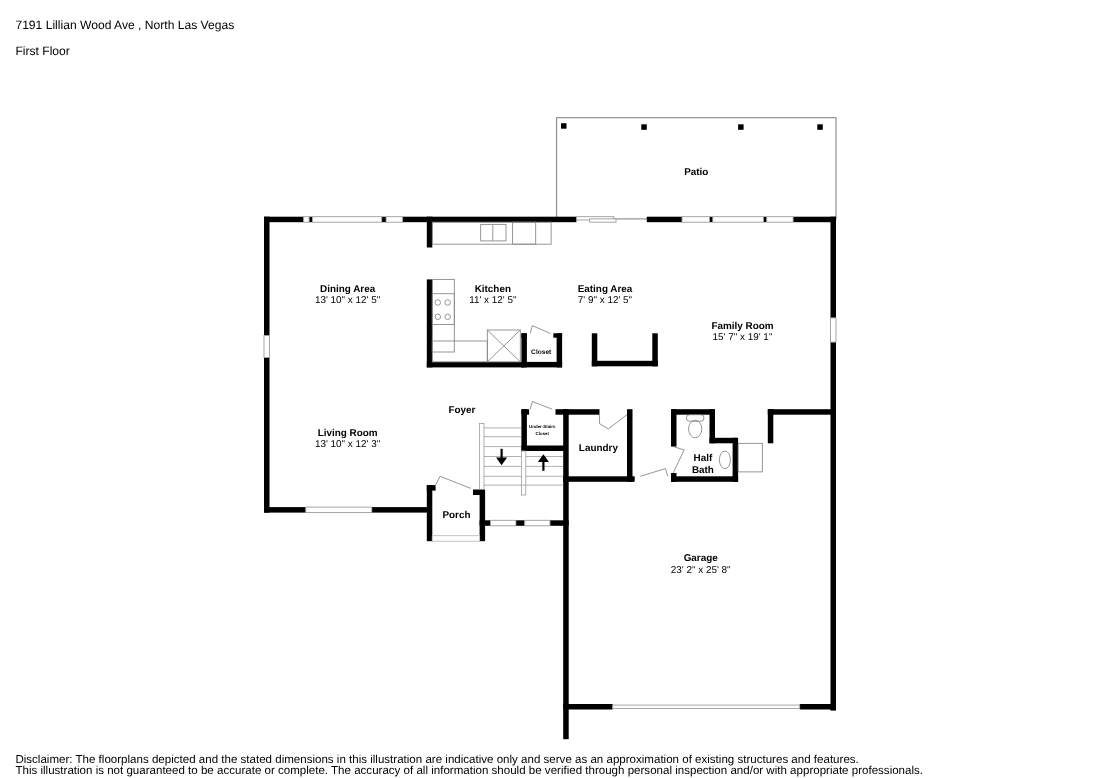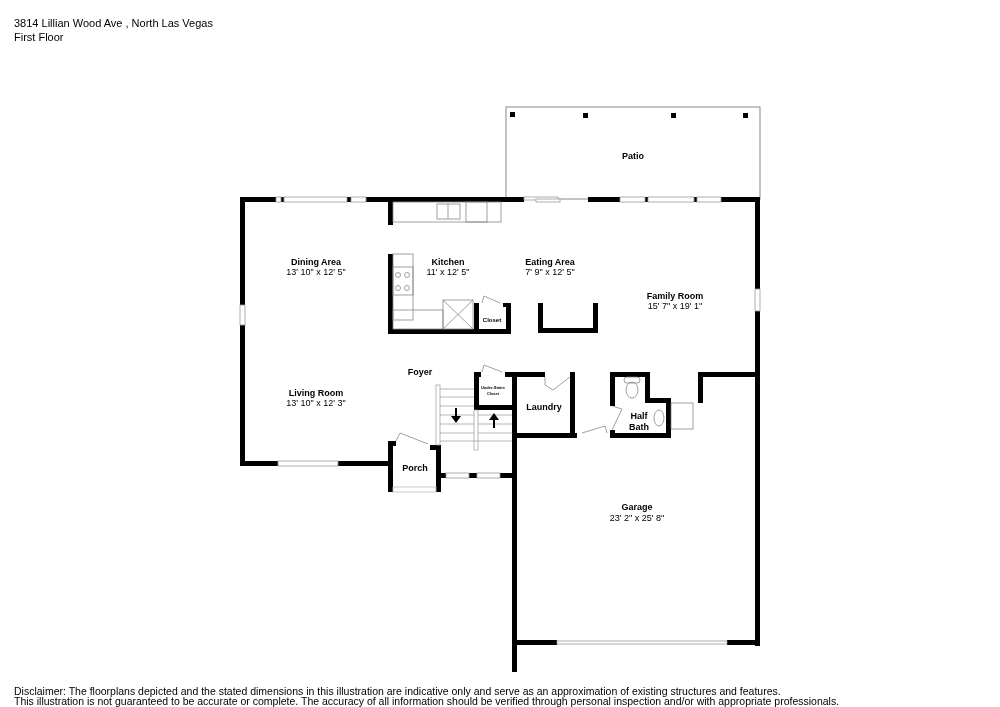--- a/index.html
+++ b/index.html
@@ -1,33 +1,33 @@
 <!DOCTYPE html>
 <html><head>
 <meta charset="utf-8">
 <style>
   html, body { margin: 0; padding: 0; background: #ffffff; }
   body { width: 1000px; height: 707px; position: relative; overflow: hidden;
          font-family: "Liberation Sans", sans-serif; color: #000; }
   .hdr { position: absolute; left: 14px; font-size: 11px; line-height: 14px; }
   #addr { top: 16px; }
-  #floor { top: 30px; text-align: center; }
+  #floor { top: 40px; text-align: center; }
   .disc { position: absolute; left: 14px; font-size: 10.5px; line-height: 14px; white-space: nowrap; }
   #disc1 { top: 660px; margin-top: 24px; }
   #disc2 { top: 694px; }
   svg { position: absolute; left: 0; top: 0; }
   .rname { font-family: "Liberation Sans", sans-serif; font-weight: bold; font-size: 9px; text-anchor: middle; }
   .rdim { font-family: "Liberation Sans", sans-serif; font-size: 9px; text-anchor: middle; }
   .rsmall { font-family: "Liberation Sans", sans-serif; font-weight: bold; font-size: 6px; text-anchor: middle; }
   .rtiny { font-family: "Liberation Sans", sans-serif; font-weight: bold; font-size: 4px; text-anchor: middle; }
 </style>
 </head>
 <body>
 
-<div class="hdr" id="addr">3814 Lillian Wood Ave , North Las Vegas</div>
+<div class="hdr" id="addr">7191 Lillian Wood Ave , North Las Vegas</div>
 <div class="hdr" id="floor">First Floor</div>
 
 <svg width="1000" height="707" viewBox="0 0 1000 707">
 
   <g>
     <rect x="506" y="107" width="254" height="92" fill="#fff" stroke="#888" stroke-width="1"></rect>
     <rect x="510" y="112" width="5" height="5" fill="#000"></rect>
     <rect x="583" y="113" width="5" height="5" fill="#000"></rect>
     <rect x="671" y="113" width="5" height="5" fill="#000"></rect>
     <rect x="743" y="113" width="5" height="5" fill="#000"></rect>

